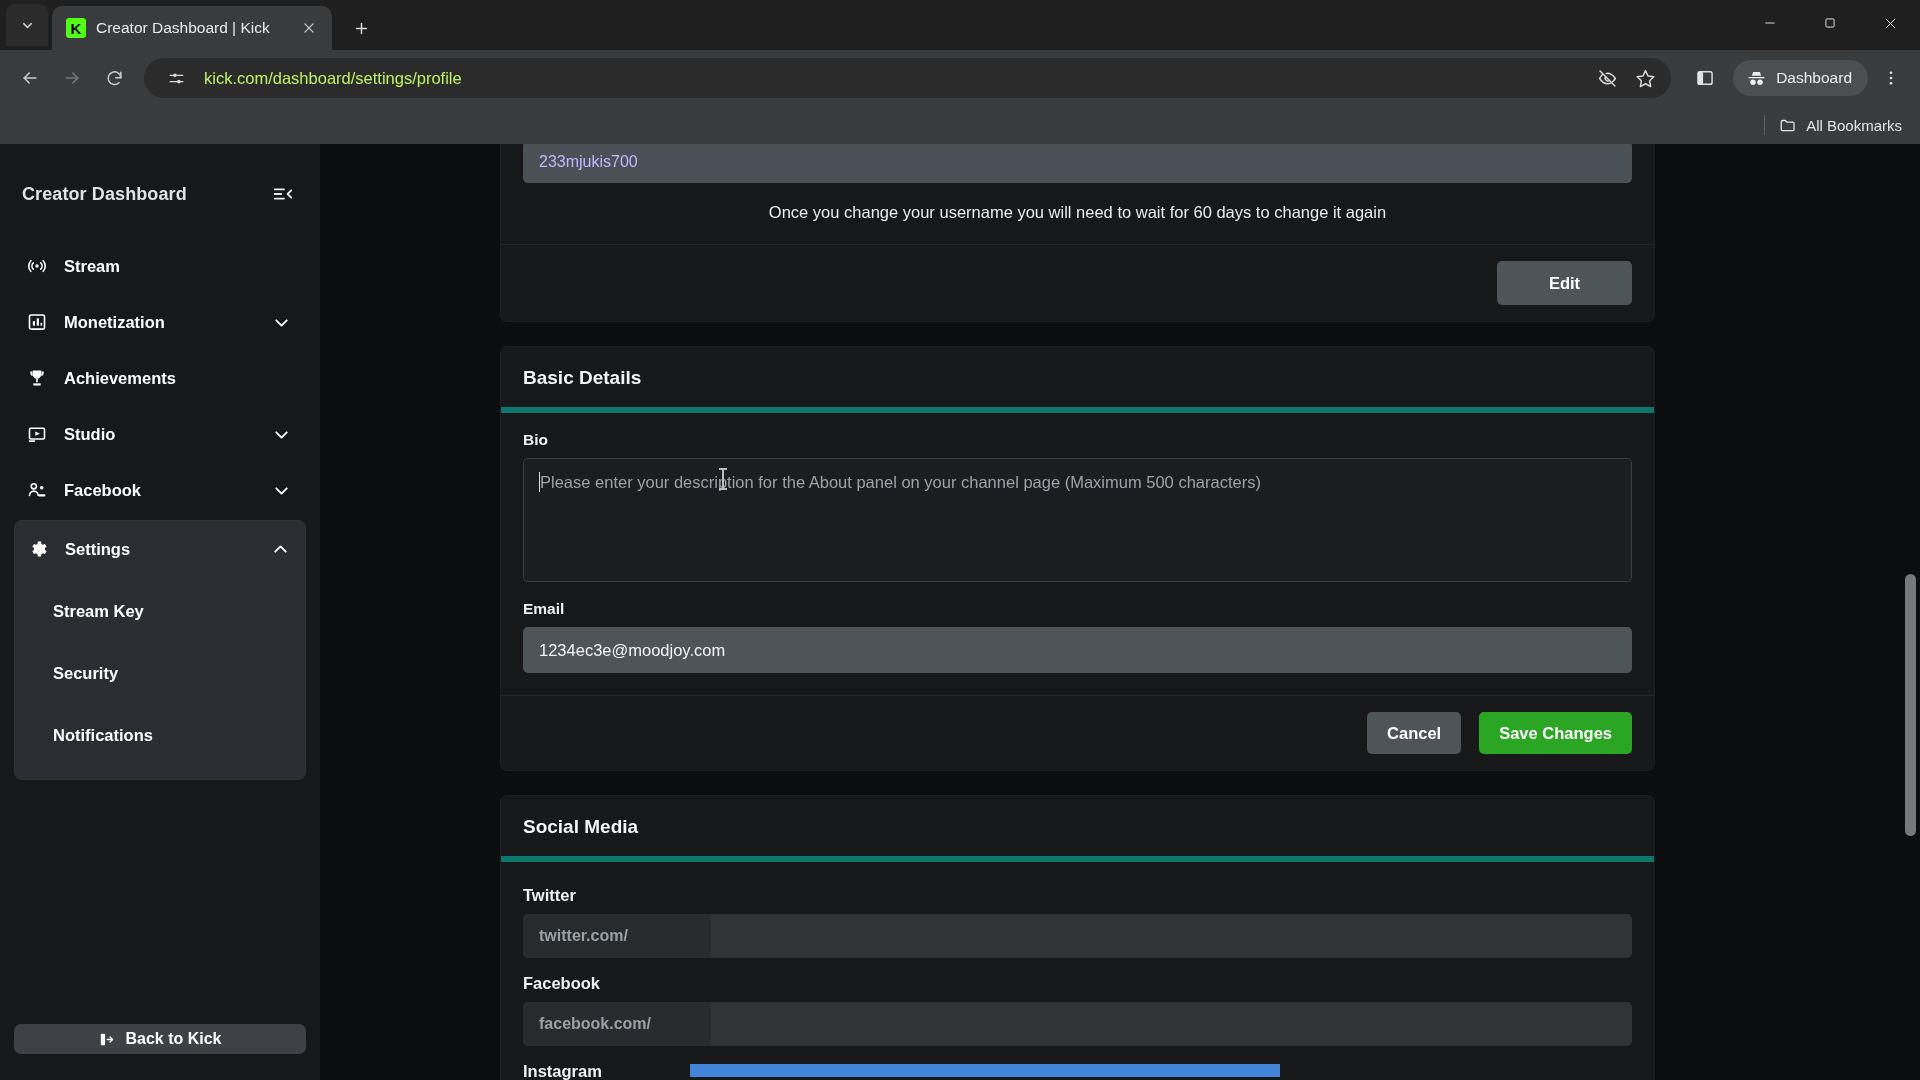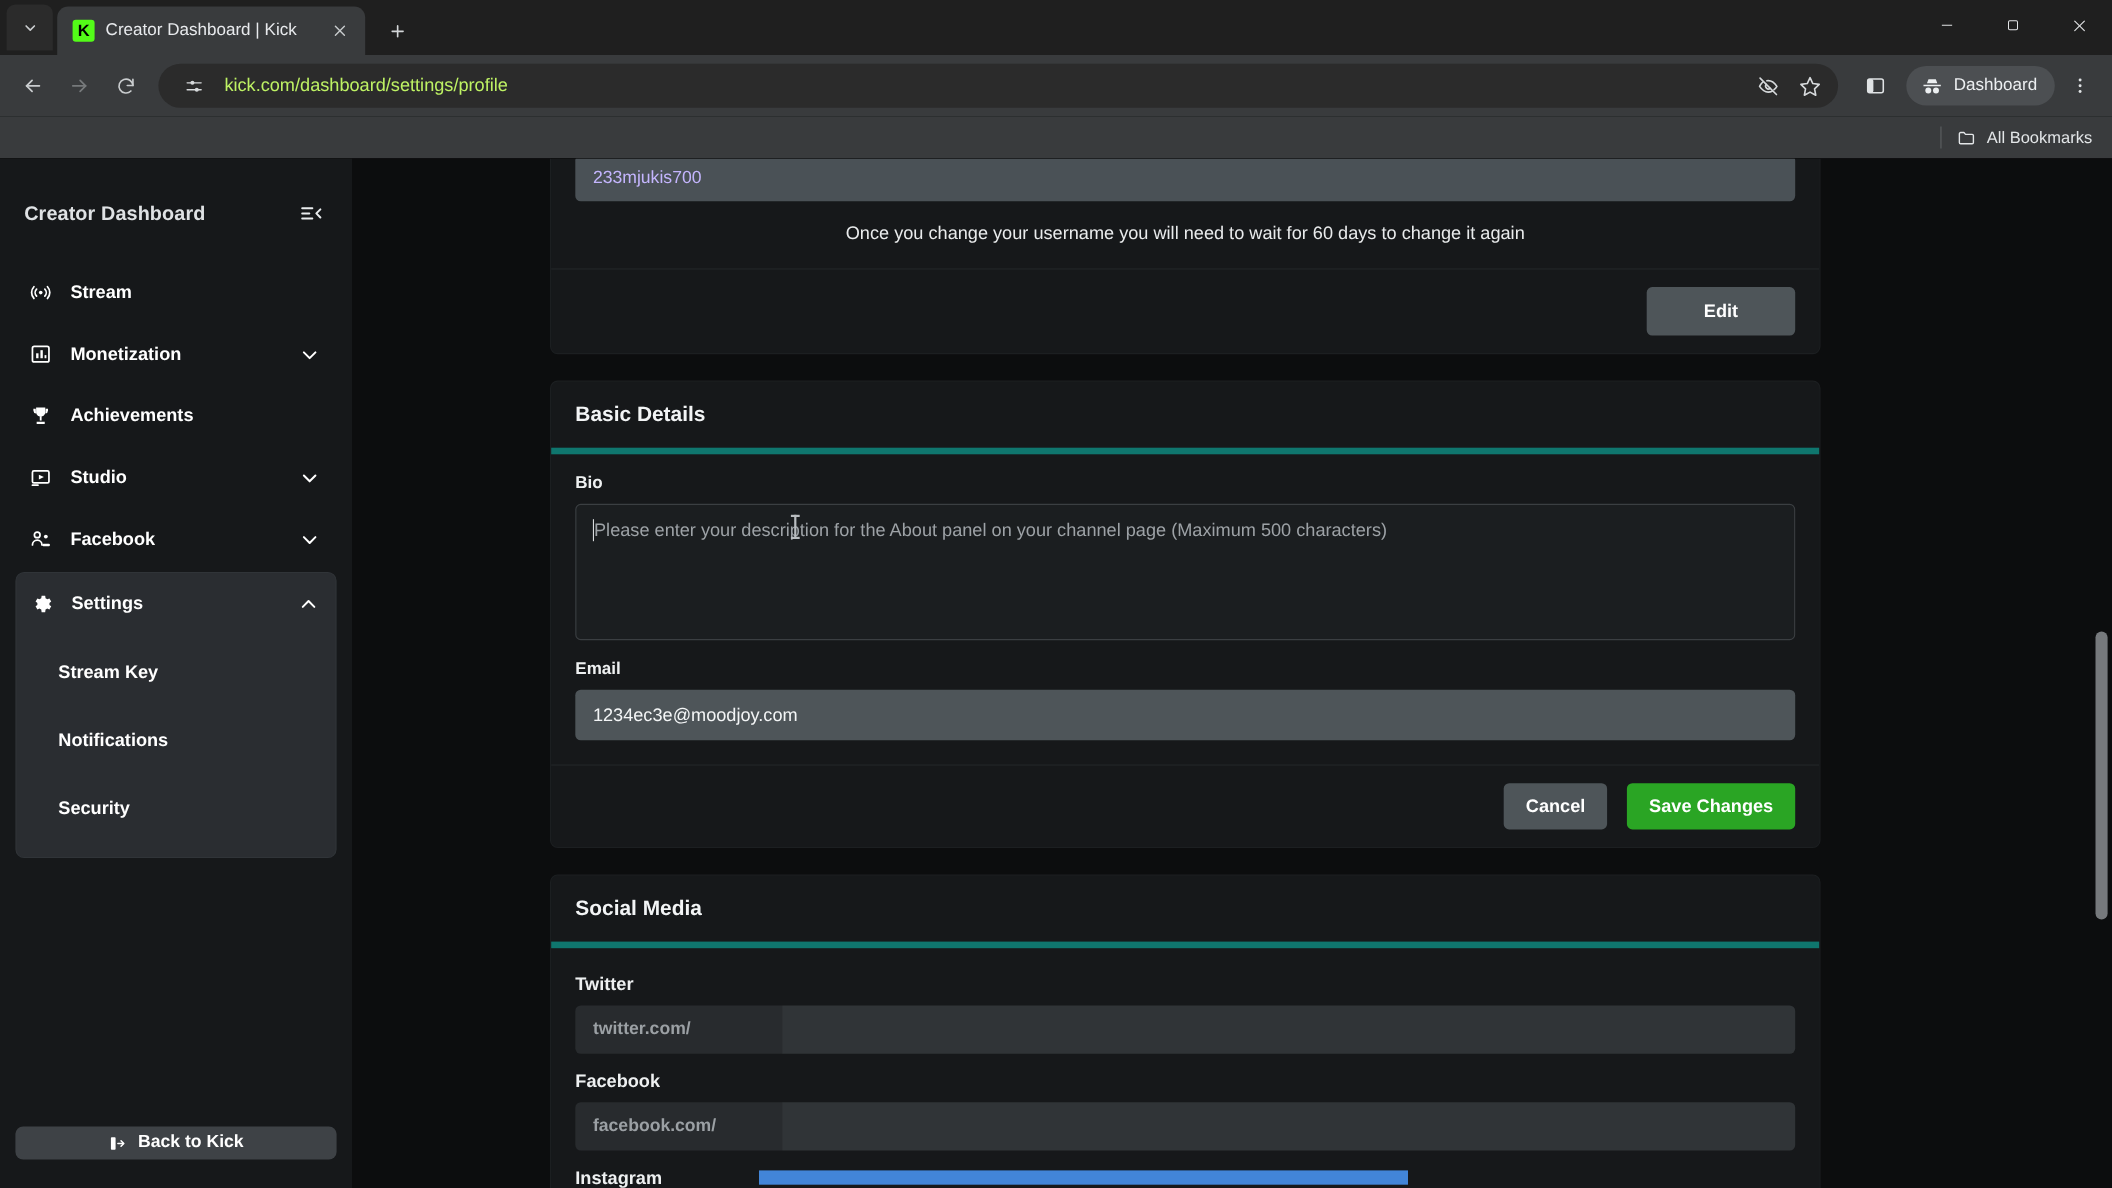--- a/index.html
+++ b/index.html
@@ -593,24 +593,24 @@
               <svg width="21" height="21" viewBox="0 0 24 24" fill="none" stroke="currentColor" stroke-width="2.1" stroke-linecap="round" stroke-linejoin="round">
                   <polyline points="6 14.5 12 8.5 18 14.5"></polyline>
                 </svg>
             </span>
           </div>
 
           <div class="sb-sub">
             <span>Stream Key</span>
           </div>
           <div class="sb-sub">
+            <span>Security</span>
+          </div>
+          <div class="sb-sub">
             <span>Notifications</span>
-          </div>
-          <div class="sb-sub">
-            <span>Security</span>
           </div>
         </div>
       </div>
 
       <div class="sb-foot">
         <div class="back-btn">
           <svg width="17" height="17" viewBox="0 0 24 24" fill="none" stroke="currentColor" stroke-width="2" stroke-linecap="round" stroke-linejoin="round">
               <rect x="4" y="4" width="6" height="16" rx="1" fill="currentColor" stroke="none"></rect>
               <line x1="13" y1="12" x2="20" y2="12"></line>
               <polyline points="17 8.5 20.5 12 17 15.5"></polyline>

